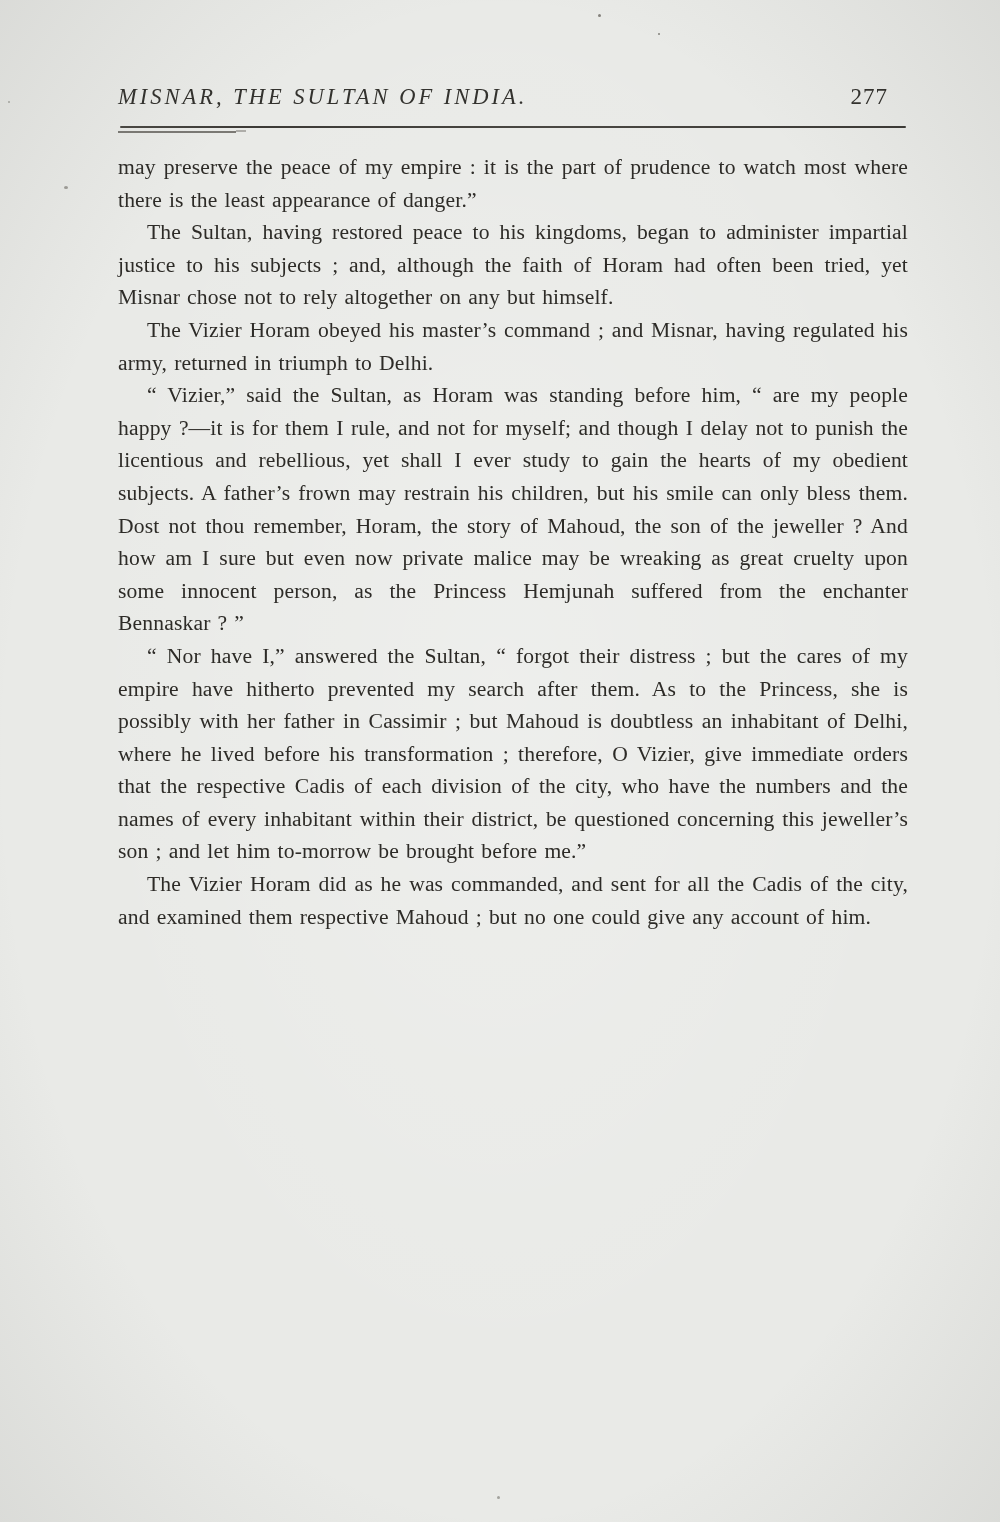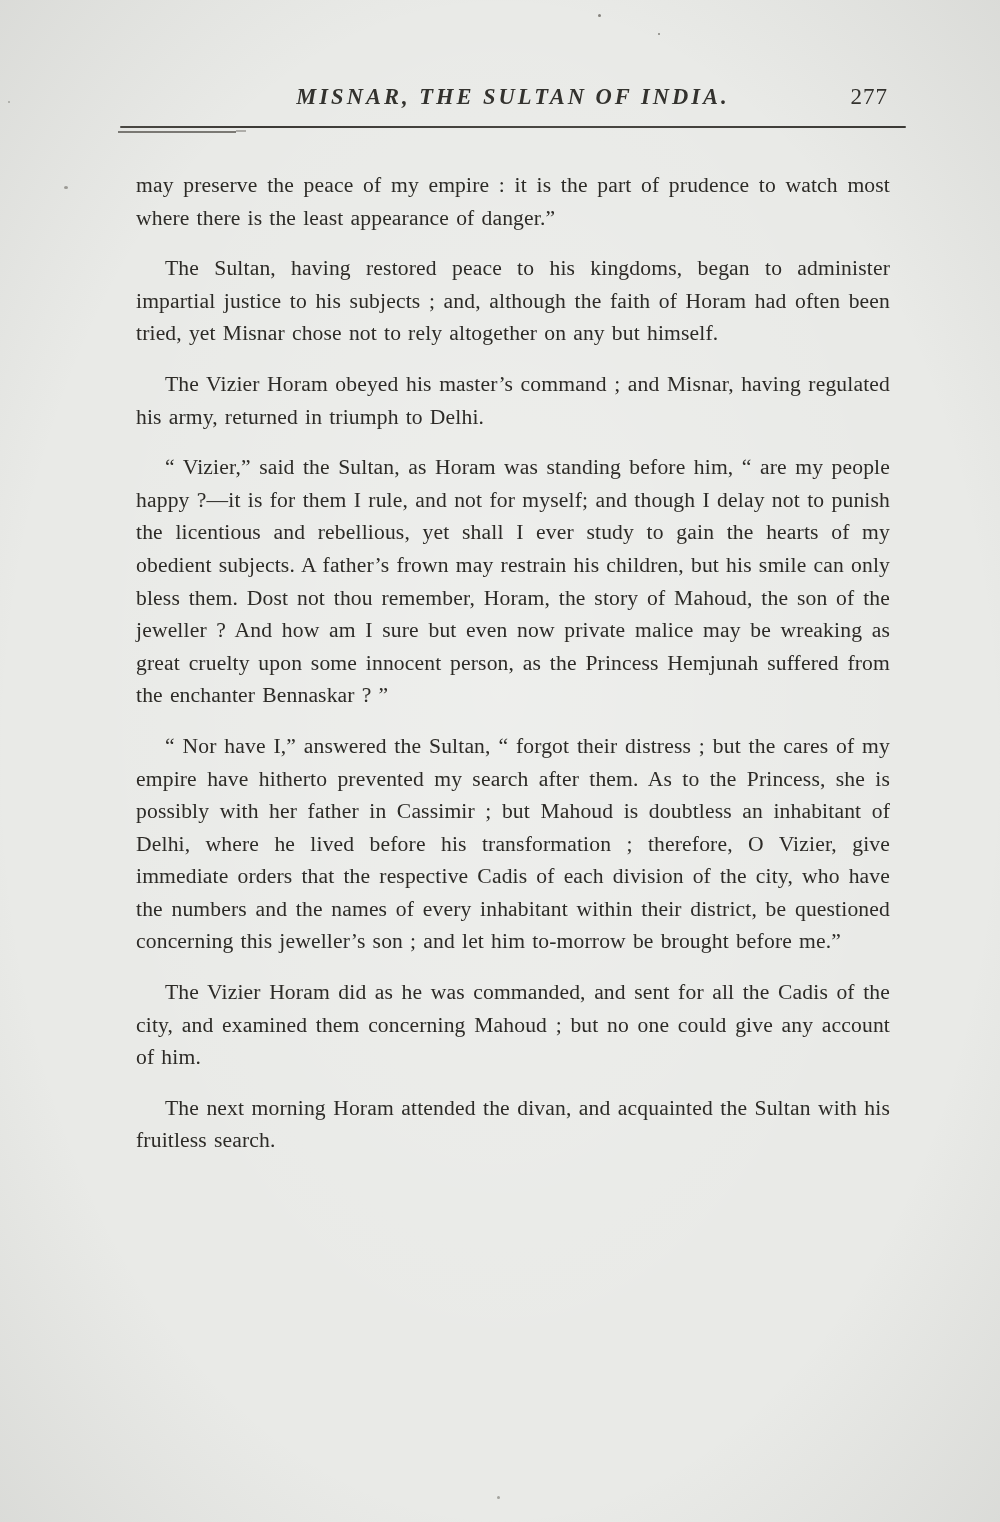--- a/index.html
+++ b/index.html
@@ -23,27 +23,25 @@
   }
   .running-head {
     position: absolute;
     top: 84px;
     left: 118px;
     width: 790px;
     height: 34px;
   }
   .head-title {
     display: block;
-    text-align: center;
     font-style: italic;
     font-size: 22.5px;
     letter-spacing: 3px;
     color: #33322e;
     white-space: nowrap;
-    font-weight: bold;
   }
   .head-pagenum {
     position: absolute;
     top: 0;
     right: 20px;
     font-size: 23px;
     letter-spacing: 1px;
     color: #33322e;
   }
   .head-rule {
@@ -78,21 +76,21 @@
     top: 151px;
     left: 118px;
     width: 790px;
     font-size: 21.6px;
     line-height: 32.6px;
     text-align: justify;
     letter-spacing: 0.15px;
     word-spacing: 1.5px;
   }
   .body-text p {
-    margin: 18px;
+    margin: 0;
     padding: 0;
   }
   .body-text p.indent {
     text-indent: 29px;
   }
   .speck {
     position: absolute;
     background: #6a6861;
     border-radius: 50%;
     opacity: .8;
@@ -116,22 +114,21 @@
   <div class="head-rule"></div>
   <div class="head-rule-tick"></div>
   <div class="head-rule-tick2"></div>
 
   <div class="body-text">
       <p class="">may preserve the peace of my empire : it is the part of prudence to watch most where there is the least appearance of danger.”</p>
       <p class="indent">The Sultan, having restored peace to his kingdoms, began to administer impartial justice to his subjects ; and, although the faith of Horam had often been tried, yet Misnar chose not to rely altogether on any but himself.</p>
       <p class="indent">The Vizier Horam obeyed his master’s command ; and Misnar, having regulated his army, returned in triumph to Delhi.</p>
       <p class="indent">“ Vizier,” said the Sultan, as Horam was standing before him, “ are my people happy ?—it is for them I rule, and not for myself; and though I delay not to punish the licentious and rebellious, yet shall I ever study to gain the hearts of my obedient subjects. A father’s frown may restrain his children, but his smile can only bless them. Dost not thou remember, Horam, the story of Mahoud, the son of the jeweller ? And how am I sure but even now private malice may be wreaking as great cruelty upon some innocent person, as the Princess Hemjunah suffered from the enchanter Bennaskar ? ”</p>
       <p class="indent">“ Nor have I,” answered the Sultan, “ forgot their distress ; but the cares of my empire have hitherto prevented my search after them. As to the Princess, she is possibly with her father in Cassimir ; but Mahoud is doubtless an inhabitant of Delhi, where he lived before his transformation ; therefore, O Vizier, give immediate orders that the respective Cadis of each division of the city, who have the numbers and the names of every inhabitant within their district, be questioned concerning this jeweller’s son ; and let him to-morrow be brought before me.”</p>
-      <p class="indent">The Vizier Horam did as he was commanded, and sent for all the Cadis of the city, and examined them concerning Mahoud ; but no one could give any account of him.</p>
-      <p class="indent">The next morning Horam attended the divan, and acquainted the Sultan with his fruitless search.</p>
+      <p class="indent">The Vizier Horam did as he was commanded, and sent for all the Cadis of the city, and examined them respective Mahoud ; but no one could give any account of him.</p>
     </div>
 
   <div class="speck s1"></div>
   <div class="speck s2"></div>
   <div class="speck s3"></div>
   <div class="speck s4"></div>
   <div class="speck s5"></div>
 
 </div>
 

